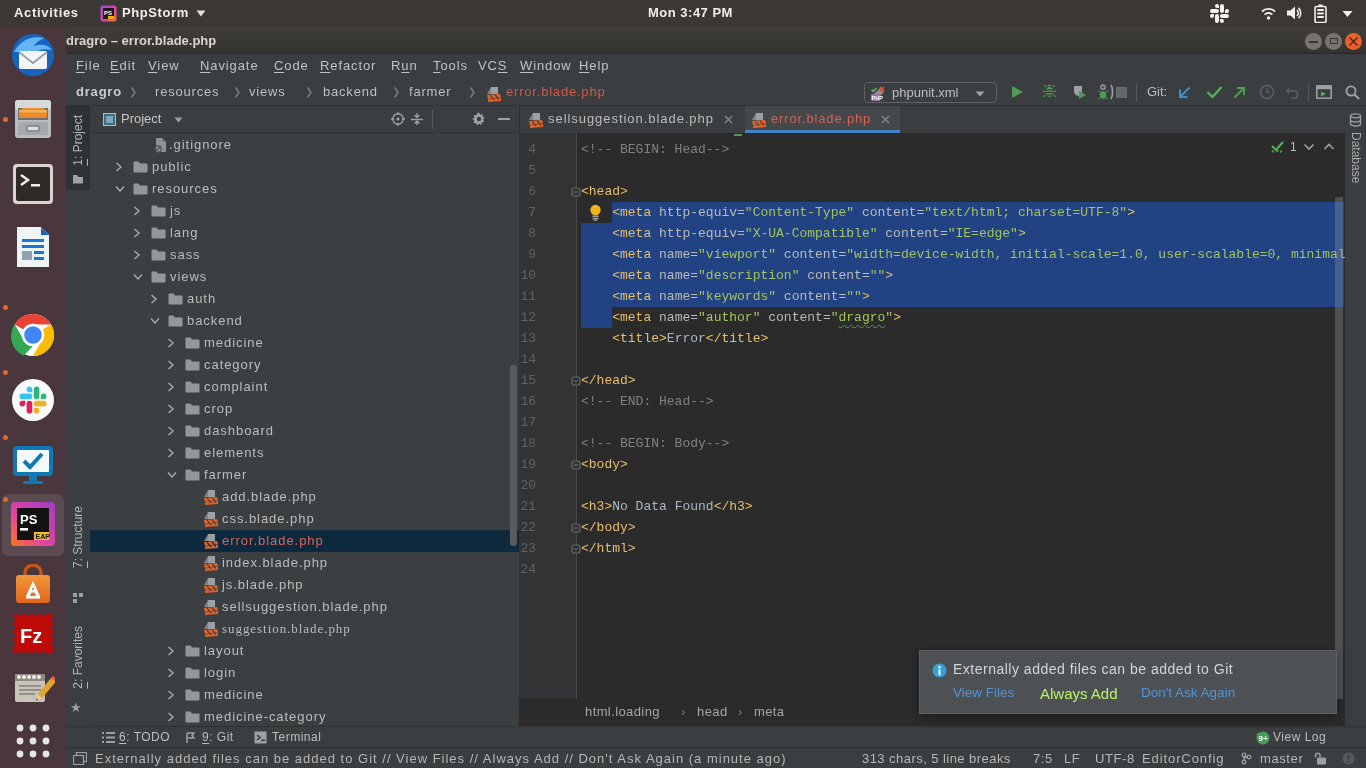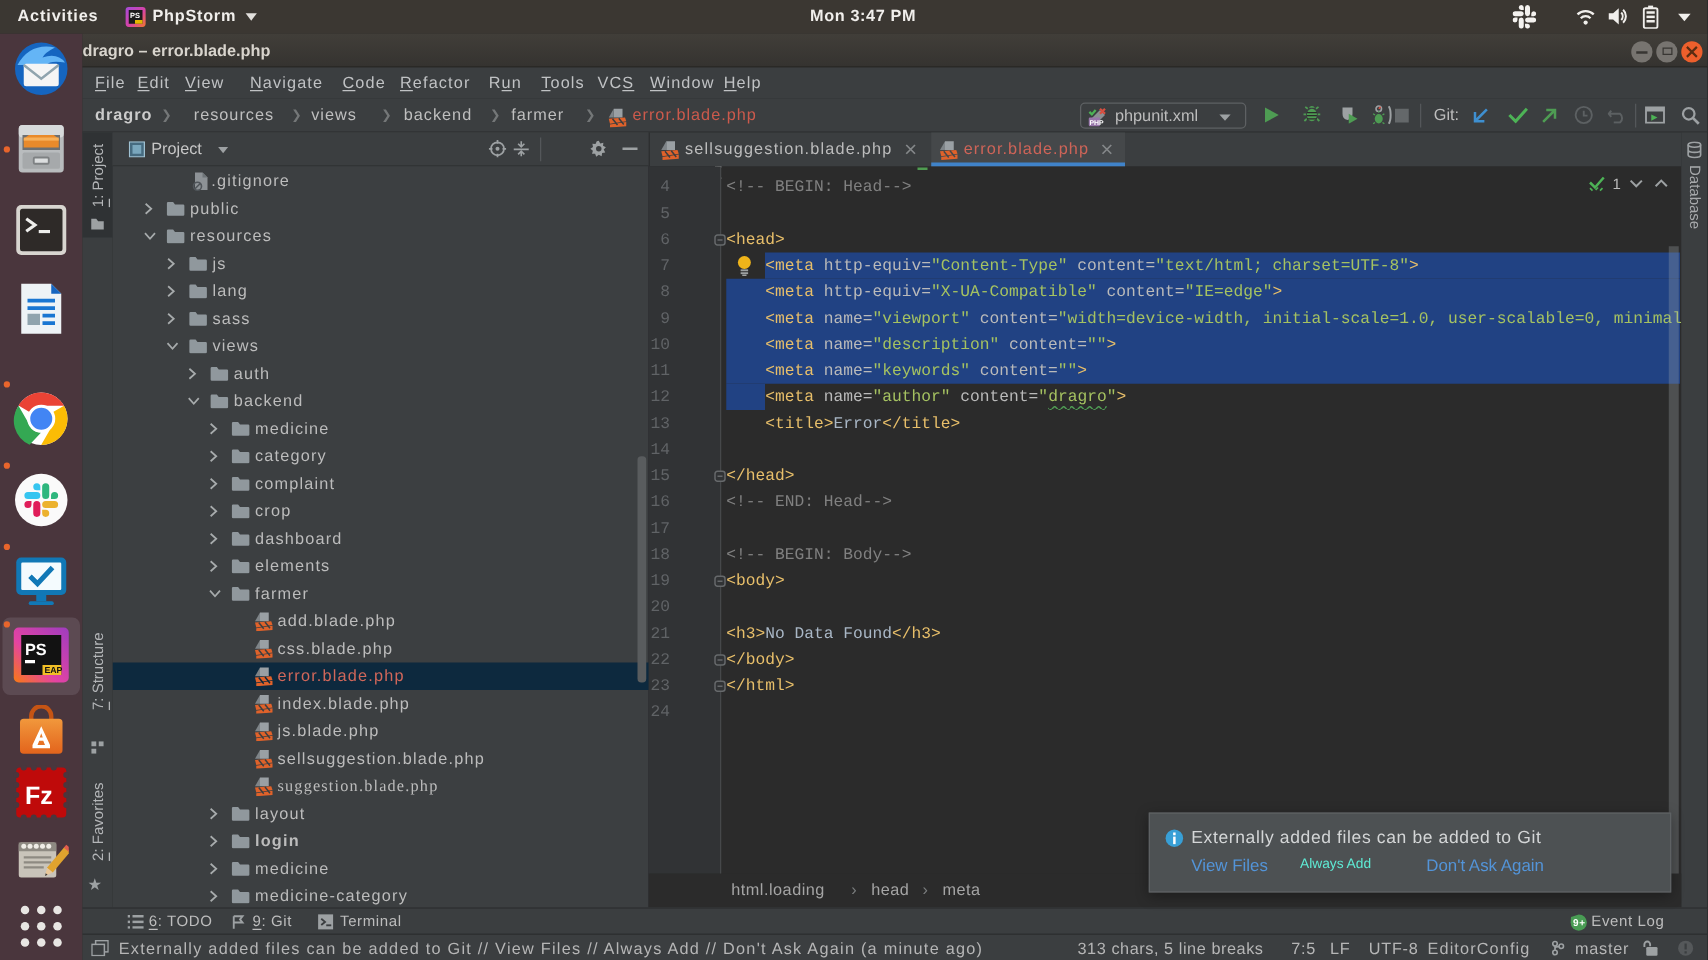--- a/index.html
+++ b/index.html
@@ -481,21 +481,21 @@
  <svg class="a" style="left:188px;top:4px" width="13" height="13">
         <rect x="0.5" y="0.5" width="12" height="12" fill="#9da1a3"></rect>
         <path d="M3 4 l3 2.5 L3 9" stroke="#3b3e40" stroke-width="1.5" fill="none"></path>
         <rect x="7" y="8.5" width="4" height="1.5" fill="#3b3e40"></rect>
       </svg>
  <span class="a" style="left:206px;top:3px">Terminal</span>
  <svg class="a" style="left:1190px;top:4px" width="14" height="14" viewBox="0 0 14 14">
         <path d="M7 0.5 a6.5 6.5 0 1 1 -6.5 6.5 l0.3 -4.5 z" fill="#499c54"></path>
         <text x="2.4" y="10" font-size="8" font-weight="bold" fill="#fff" font-family="Liberation Sans">9+</text>
       </svg>
- <span class="a" style="left:1207px;top:3px">Event Log</span>
+ <span class="a" style="left:1207px;top:3px">View Log</span>
 </div>
 <div class="a" id="statusbar">
  <svg class="a" style="left:7px;top:4px" width="14" height="13">
         <rect x="3.5" y="0.5" width="10" height="9" fill="none" stroke="#9da1a3" stroke-width="1.2"></rect>
         <rect x="0.5" y="3.5" width="10" height="9" fill="#3b3e40" stroke="#9da1a3" stroke-width="1.2"></rect>
       </svg>
  <span class="a" style="left:29px;top:3px;font-size:13px;letter-spacing:1px">Externally added files can be added to Git // View Files // Always Add // Don't Ask Again (a minute ago)</span>
  <span class="a" style="left:796px;top:3px;font-size:13px;letter-spacing:0.45px">313 chars, 5 line breaks</span>
  <span class="a" style="left:967px;top:3px;font-size:13px">7:5</span>
  <span class="a" style="left:998px;top:3px;font-size:13px">LF</span>
@@ -742,21 +742,21 @@
       </div>
 <div class="row" style="left:0;top:507px;">
         <svg class="a" style="left:77px;top:6px" width="8" height="10">
           <path d="M1.5 1 L6 5 L1.5 9" stroke="#a7abac" stroke-width="1.4" fill="none"></path>
         </svg>
         <svg class="a" style="left:95px;top:5px" width="15" height="12" viewBox="0 0 15 12">
           <path d="M0.5 1.5 a1 1 0 0 1 1-1 h4 l1.5 2 h6.5 a1 1 0 0 1 1 1 v7 a1 1 0 0 1 -1 1 h-12 a1 1 0 0 1 -1 -1 z" fill="#90989d"></path>
         </svg>
         <span class="rowtxt" style="left:114px;">layout</span>
       </div>
-<div class="row" style="left:0;top:529px;font-weight:bold;">
+<div class="row" style="left:0;top:529px;">
         <svg class="a" style="left:77px;top:6px" width="8" height="10">
           <path d="M1.5 1 L6 5 L1.5 9" stroke="#a7abac" stroke-width="1.4" fill="none"></path>
         </svg>
         <svg class="a" style="left:95px;top:5px" width="15" height="12" viewBox="0 0 15 12">
           <path d="M0.5 1.5 a1 1 0 0 1 1-1 h4 l1.5 2 h6.5 a1 1 0 0 1 1 1 v7 a1 1 0 0 1 -1 1 h-12 a1 1 0 0 1 -1 -1 z" fill="#90989d"></path>
         </svg>
         <span class="rowtxt" style="left:114px;">login</span>
       </div>
 <div class="row" style="left:0;top:551px;">
         <svg class="a" style="left:77px;top:6px" width="8" height="10">
@@ -860,15 +860,15 @@
 <div class="a" style="left:1335px;top:197px;width:8px;height:502px;background:rgba(170,175,180,0.28)"></div>
 </div>
 <div class="a" id="notif" style="left:919px;top:650px;width:418px;height:64px;background:#4d5153;border:1px solid #5e6163;box-shadow:0 3px 10px rgba(0,0,0,0.35)">
  <svg class="a" style="left:12px;top:12px" width="15" height="15">
         <circle cx="7.5" cy="7.5" r="7" fill="#389fd6"></circle>
         <rect x="6.5" y="3" width="2" height="2.2" fill="#fff"></rect>
         <rect x="6.5" y="6.3" width="2" height="6" fill="#fff"></rect>
       </svg>
  <span class="a" style="left:33px;top:10px;font-size:14px;color:#d4d6d7;letter-spacing:0.5px">Externally added files can be added to Git</span>
  <span class="a" style="left:33px;top:34px;font-size:13.5px;color:#5394d8">View Files</span>
- <span class="a" style="left:120px;top:34px;font-size:11px;color:#5eead4">Always Add</span>
+ <span class="a" style="left:120px;top:34px;font-size:15px;color:#bef264">Always Add</span>
  <span class="a" style="left:221px;top:34px;font-size:13.5px;color:#5394d8">Don't Ask Again</span>
 </div>
 </div>
 </body></html>

